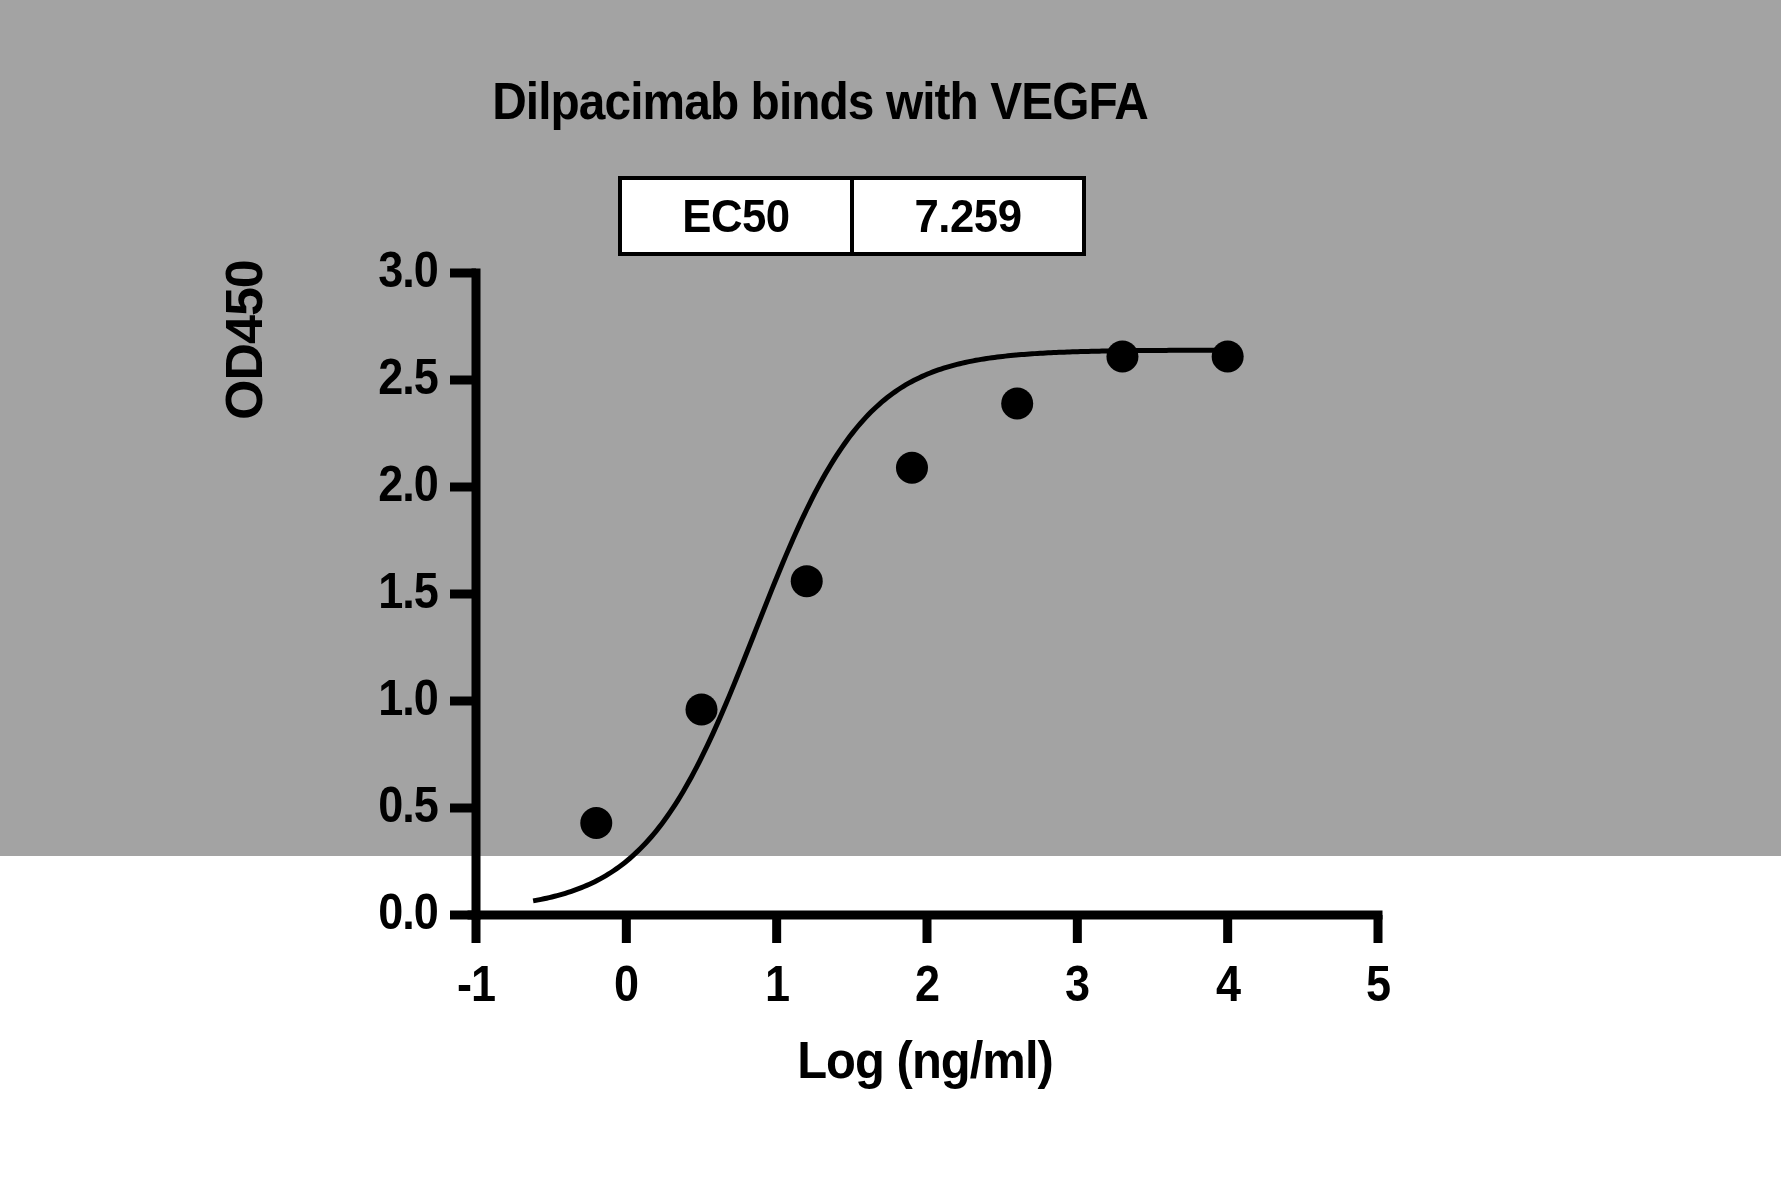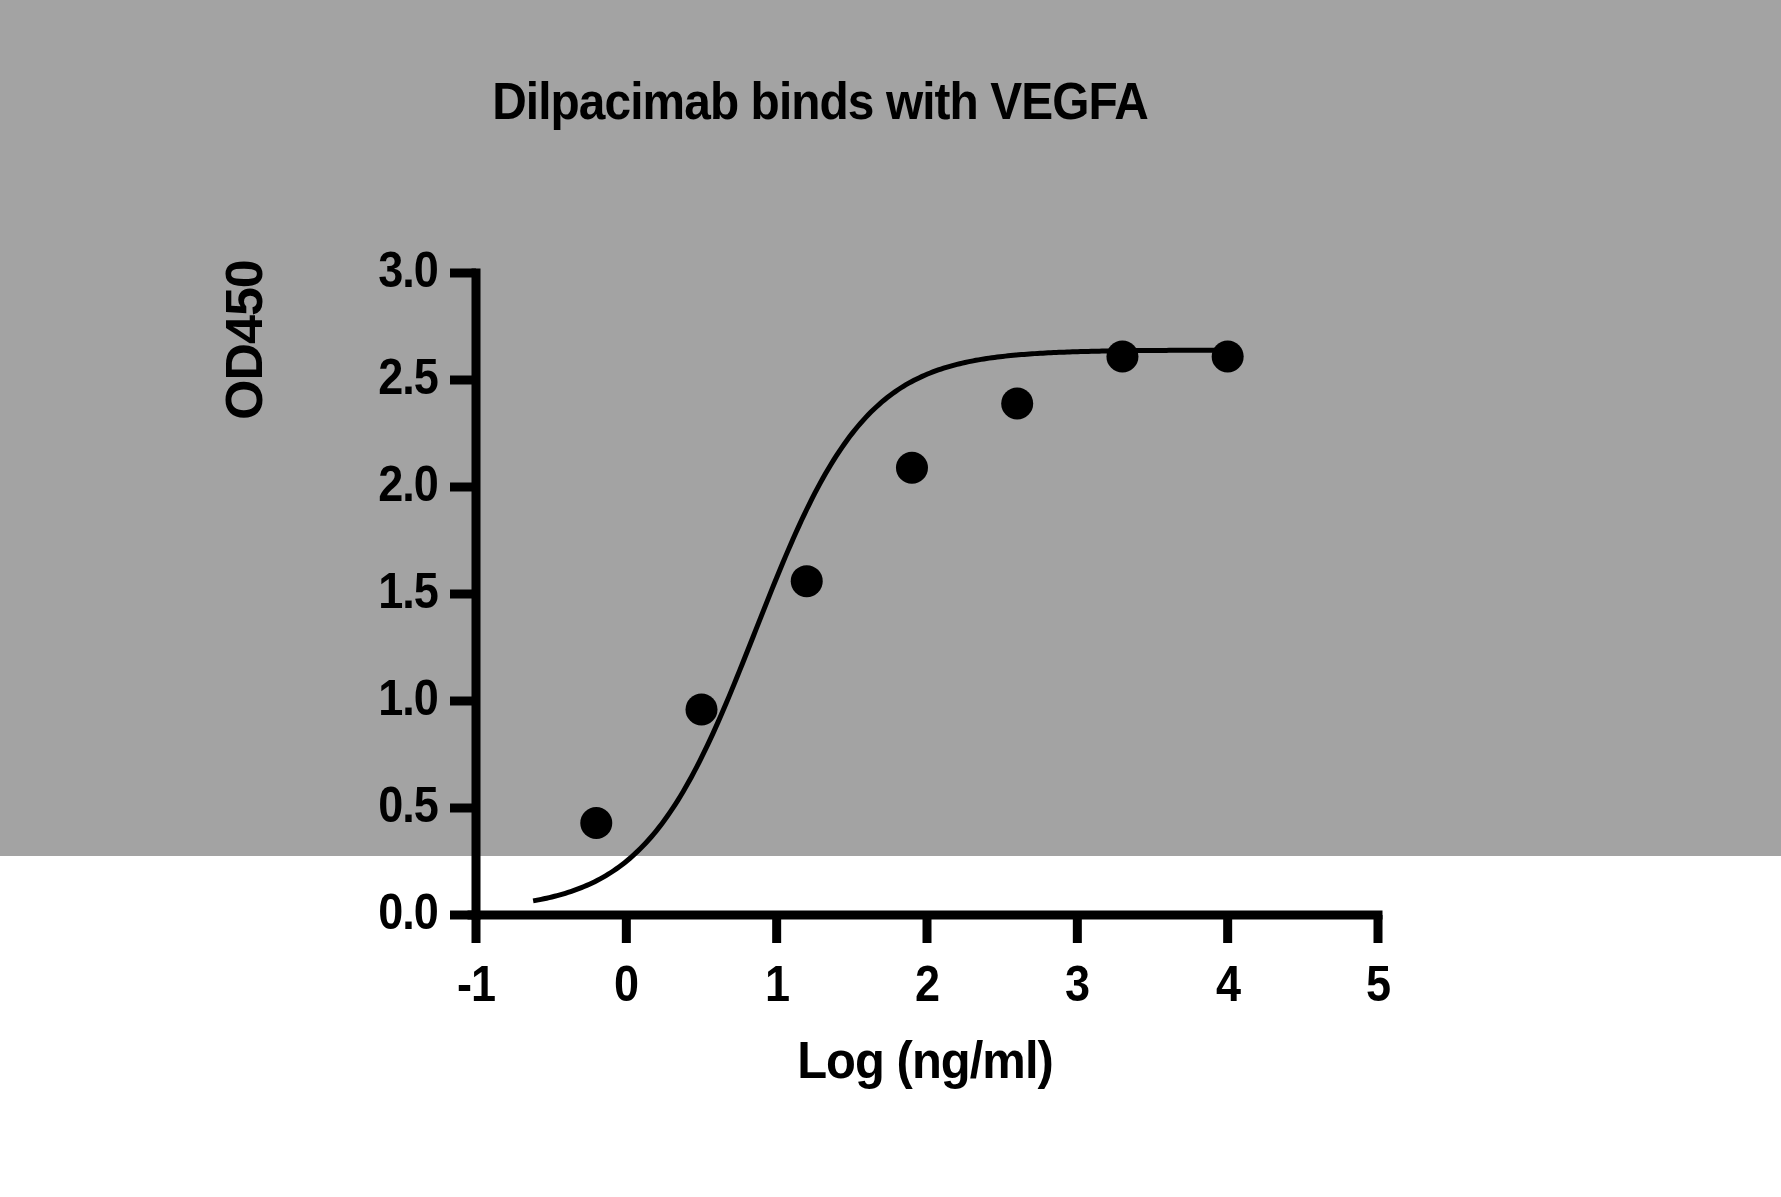--- a/index.html
+++ b/index.html
@@ -130,20 +130,25 @@
     transform-origin: center top;
   }
 </style>
 </head>
 <body>
 
 <div id="figure">
 
   <div id="chart-title">Dilpacimab binds with VEGFA</div>
 
+  <div id="ec50-table">
+    <div class="cell cell-label">EC50</div>
+    <div class="cell-divider"></div>
+    <div class="cell cell-value">7.259</div>
+  </div>
 
   <div id="plot-wrap">
     <svg id="plot-svg" width="1781" height="1197">
 
       <g>
         <line id="y-axis-line" x1="476" y1="273" x2="476" y2="915" stroke="#000000" stroke-width="9" stroke-linecap="square"></line>
         <line id="x-axis-line" x1="472" y1="915" x2="1378" y2="915" stroke="#000000" stroke-width="9" stroke-linecap="square"></line>
       </g>
 
       <g id="y-ticks">

